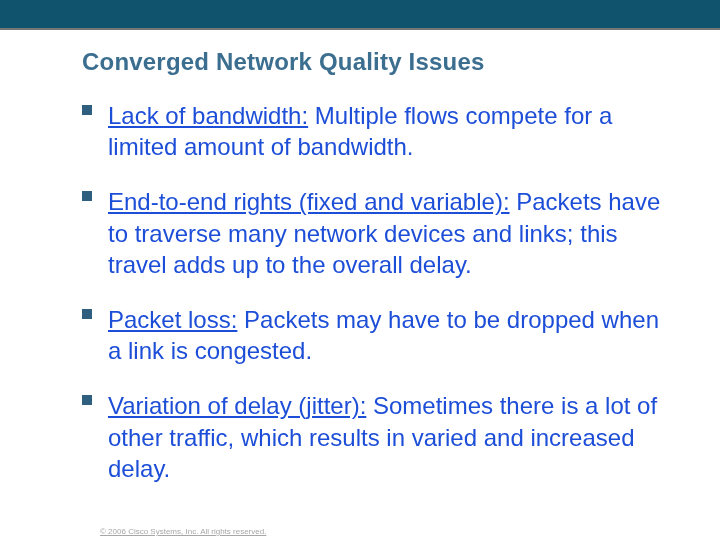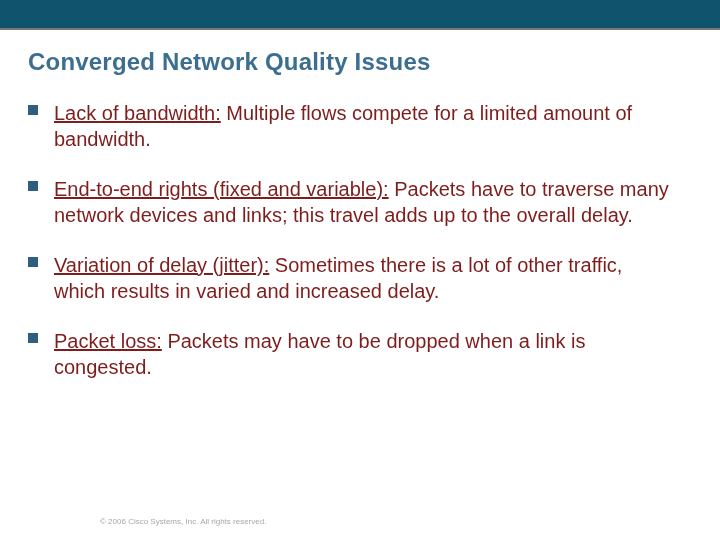--- a/index.html
+++ b/index.html
@@ -15,55 +15,56 @@
       background: #0f536c;
       height: 28px;
       width: 100%;
     }
     .divider {
       height: 2px;
       background: #777;
       width: 100%;
     }
     .content {
-      padding: 18px 50px 0 28px;
+      padding: 18px 50px 0 82px;
     }
     .title {
       color: #3b6e8f;
       font-size: 24px;
       font-weight: bold;
       margin-bottom: 24px;
       letter-spacing: 0.2px;
     }
     ul.bullets {
       list-style: none;
     }
     ul.bullets > li {
       position: relative;
       padding-left: 26px;
       margin-bottom: 24px;
-      font-size: 20px;
+      font-size: 24px;
       line-height: 1.3;
-      color: #7f1d1d;
+      color: #1d4ed8;
     }
     .bullet-marker {
       position: absolute;
       left: 0;
       top: 5px;
       width: 10px;
       height: 10px;
       background: #2f5f7f;
     }
     .term { text-decoration: underline; }
     .footer {
       position: absolute;
-      bottom: 14px;
+      bottom: 4px;
       left: 100px;
       font-size: 8px;
       color: #a7a7a7;
+      text-decoration: underline;
     }
   </style>
 </head>
 <body>
 
 <div class="topbar"></div>
 <div class="divider"></div>
 
 <div class="content">
   <h1 class="title">Converged Network Quality Issues</h1>
@@ -71,22 +72,22 @@
     <li>
       <span class="bullet-marker"></span>
       <span class="term">Lack of bandwidth:</span><span> Multiple flows compete for a limited amount of bandwidth.</span>
     </li>
     <li>
       <span class="bullet-marker"></span>
       <span class="term">End-to-end rights (fixed and variable):</span><span> Packets have to traverse many network devices and links; this travel adds up to the overall delay.</span>
     </li>
     <li>
       <span class="bullet-marker"></span>
-      <span class="term">Variation of delay (jitter):</span><span> Sometimes there is a lot of other traffic, which results in varied and increased delay.</span>
+      <span class="term">Packet loss:</span><span> Packets may have to be dropped when a link is congested.</span>
     </li>
     <li>
       <span class="bullet-marker"></span>
-      <span class="term">Packet loss:</span><span> Packets may have to be dropped when a link is congested.</span>
+      <span class="term">Variation of delay (jitter):</span><span> Sometimes there is a lot of other traffic, which results in varied and increased delay.</span>
     </li>
   </ul>
 </div>
 
 <div class="footer">© 2006 Cisco Systems, Inc. All rights reserved.</div>
 
 </body></html>

